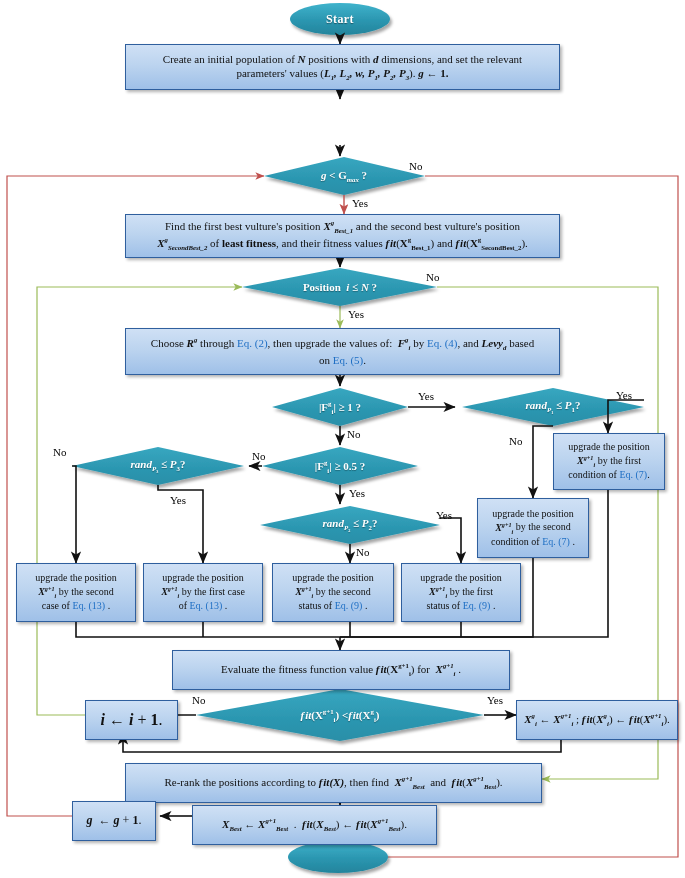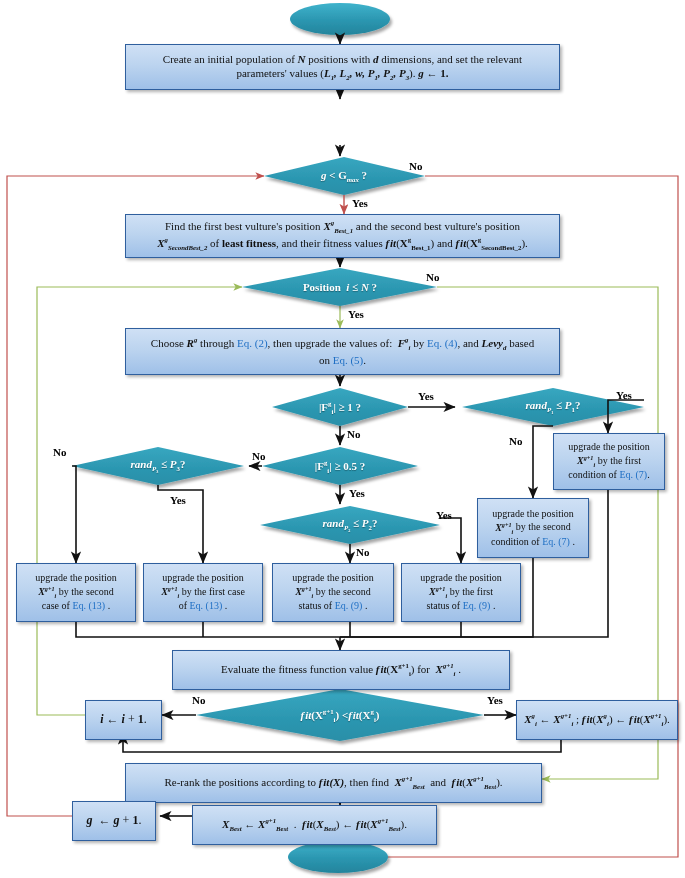--- a/index.html
+++ b/index.html
@@ -22,21 +22,21 @@
   }
   .term{
     position:absolute;display:flex;align-items:center;justify-content:center;
     color:#ffffff;font-weight:bold;letter-spacing:.4px;
     text-shadow:0 1px 1px rgba(0,0,0,.4);
   }
   .eq{color:#1f6fc4;}
   .bi{font-style:italic;font-weight:bold;}
   .b{font-weight:bold;}
   .it{font-style:italic;}
-  .edge-label{position:absolute;font-weight:bold;color:#000;font-family:"Liberation Serif",serif;}
+  .edge-label{position:absolute;font-weight:normal;color:#000;font-family:"Liberation Serif",serif;}
   sub{font-size:.62em;}
   sup{font-size:.62em;}
 </style>
 </head>
 <body>
 
 <div id="chart-root">
 
   <svg class="layer" viewBox="0 0 685 878">
     <defs>
@@ -143,20 +143,21 @@
       <path d="M340,795 L340,805" marker-end="url(#ar-blk)"></path>
 
       <path d="M192,816 L160,816" marker-end="url(#ar-blk)"></path>
     </g>
 
     <g fill="none" stroke="#c0504d" stroke-width="1.4">
       <path d="M344,195 L344,214" marker-end="url(#ar-red)"></path>
     </g>
   </svg>
 
+  <div class="term" style="left:290px;top:3px;width:100px;height:32px;font-size:12px;">Start</div>
   <div class="term" style="left:288px;top:867px;width:100px;height:32px;font-size:12px;">Stop</div>
 
   <div class="proc node" style="left:125px;top:44px;width:435px;height:46px;font-size:11px;">
     <div>
       Create an initial population of <span class="bi">N</span> positions with <span class="bi">d</span> dimensions, and set the relevant<br>
       parameters' values (<span class="bi">L<sub>1</sub>, L<sub>2</sub>, w, P<sub>1</sub>, P<sub>2</sub>, P<sub>3</sub></span>). <span class="bi">g</span> <span class="b">← 1.</span>
     </div>
   </div>
 
 
@@ -209,21 +210,21 @@
       upgrade the position<br><span class="bi">X<sup>g+1</sup><sub>i</sub></span> by the first<br>status of <span class="eq">Eq. (9)</span> .
     </div>
   </div>
 
   <div class="proc node" style="left:172px;top:650px;width:338px;height:31px;font-size:11px;">
     <div>
       Evaluate the fitness function value <span class="bi">f it</span>(<span class="b">X<sup>g+1</sup><sub>i</sub></span>) for&nbsp; <span class="bi">X<sup>g+1</sup><sub>i</sub></span> .
     </div>
   </div>
 
-  <div class="proc node" style="left:85px;top:700px;width:77px;height:32px;font-size:12px;">
+  <div class="proc node" style="left:85px;top:700px;width:93px;height:32px;font-size:16px;">
     <div>
       <span class="bi">i</span> ← <span class="bi">i</span> + <span class="b">1</span>.
     </div>
   </div>
 
   <div class="proc node" style="left:516px;top:700px;width:162px;height:32px;font-size:11px;">
     <div>
       <span class="bi">X<sup>g</sup><sub>i</sub></span> ← <span class="bi">X<sup>g+1</sup><sub>i</sub></span> ; <span class="bi">f it</span>(<span class="bi">X<sup>g</sup><sub>i</sub></span>) ← <span class="bi">f it</span>(<span class="bi">X<sup>g+1</sup><sub>i</sub></span>).
     </div>
   </div>

